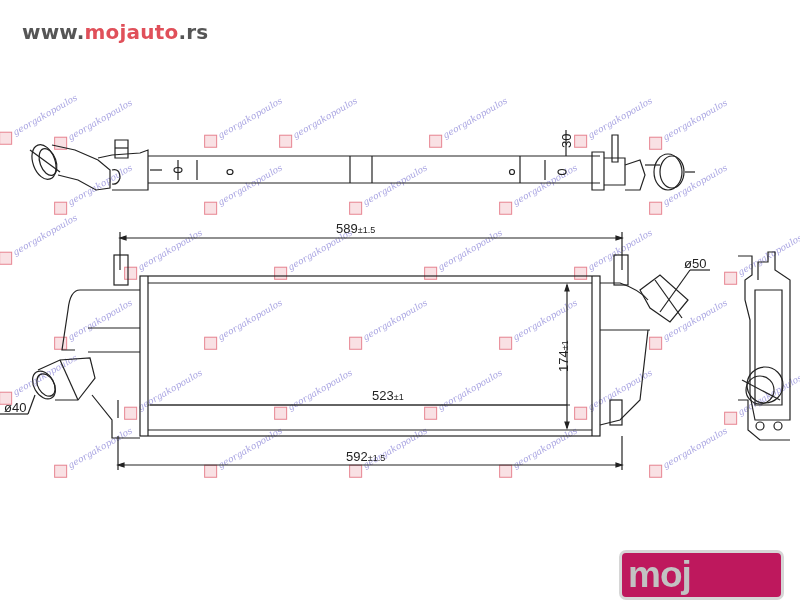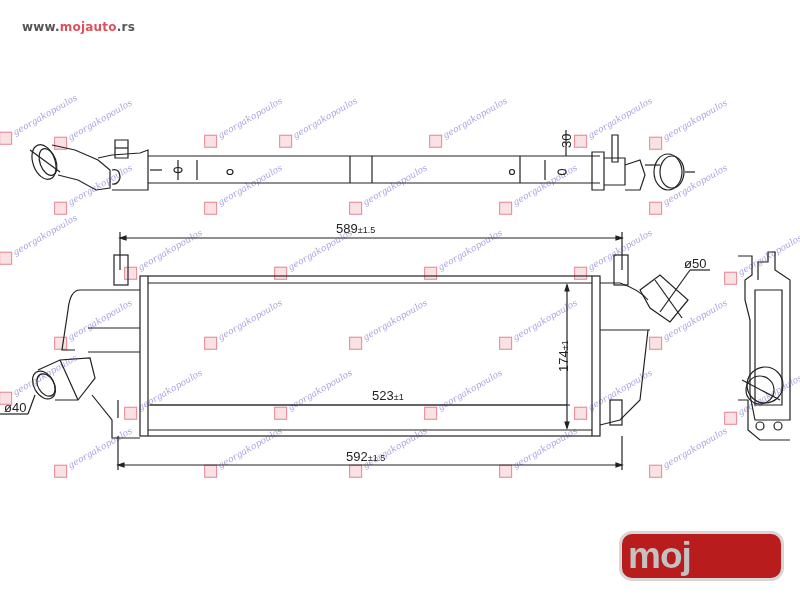--- a/index.html
+++ b/index.html
@@ -1,25 +1,25 @@
 <!DOCTYPE html>
 <html><head>
   <meta charset="utf-8">
   <style>
     html, body { margin:0; padding:0; background:#ffffff; }
     body { width:800px; height:600px; position:relative; overflow:hidden; font-family:"Liberation Sans", sans-serif; }
-    .site-url { position:absolute; left:22px; top:20px; font-size:12px; font-weight:bold; letter-spacing:0.2px; font-family:"DejaVu Sans", sans-serif; }
+    .site-url { position:absolute; left:22px; top:20px; font-size:20px; font-weight:bold; letter-spacing:0.2px; font-family:"DejaVu Sans", sans-serif; }
     .site-url .www { color:#555555; }
     .site-url .brand { color:#e0505a; }
     .site-url .tld { color:#555555; }
     svg.drawing { position:absolute; left:0; top:0; }
     .dim { font-family:"Liberation Sans", sans-serif; fill:#222; }
     .wm { position:absolute; font-size:9px; color:#8c86d8; transform:rotate(-30deg); transform-origin:left center; white-space:nowrap; opacity:0.75; font-family:"DejaVu Serif", serif; font-style:italic; }
     .wm .logo { display:inline-block; width:11px; height:11px; border:1px solid #e06070; background:#f7d8dc; margin-right:3px; vertical-align:middle; transform:rotate(30deg); }
-    .footer-logo { position:absolute; left:619px; top:531px; width:159px; height:44px; border:3px solid #d6d6d6; border-radius:13px; display:flex; overflow:hidden; background:#b91c1c; }
+    .footer-logo { position:absolute; left:619px; top:550px; width:159px; height:44px; border:3px solid #d6d6d6; border-radius:7px; display:flex; overflow:hidden; background:#be185d; }
     .footer-logo .moj { color:#c2c2c2; font-size:37px; font-weight:bold; line-height:44px; padding-left:6px; letter-spacing:-1px; font-family:"Liberation Sans", sans-serif; }
     .footer-logo .auto { background:#f2b6b6; color:#ffffff; font-size:37px; font-weight:bold; line-height:44px; padding:0 6px 0 4px; letter-spacing:-1px; margin-left:2px; font-family:"Liberation Sans", sans-serif; }
   </style>
 </head>
 <body>
 
 <div class="site-url">
   <span class="www">www.</span><span class="brand">mojauto</span><span class="tld">.rs</span>
 </div>
 

